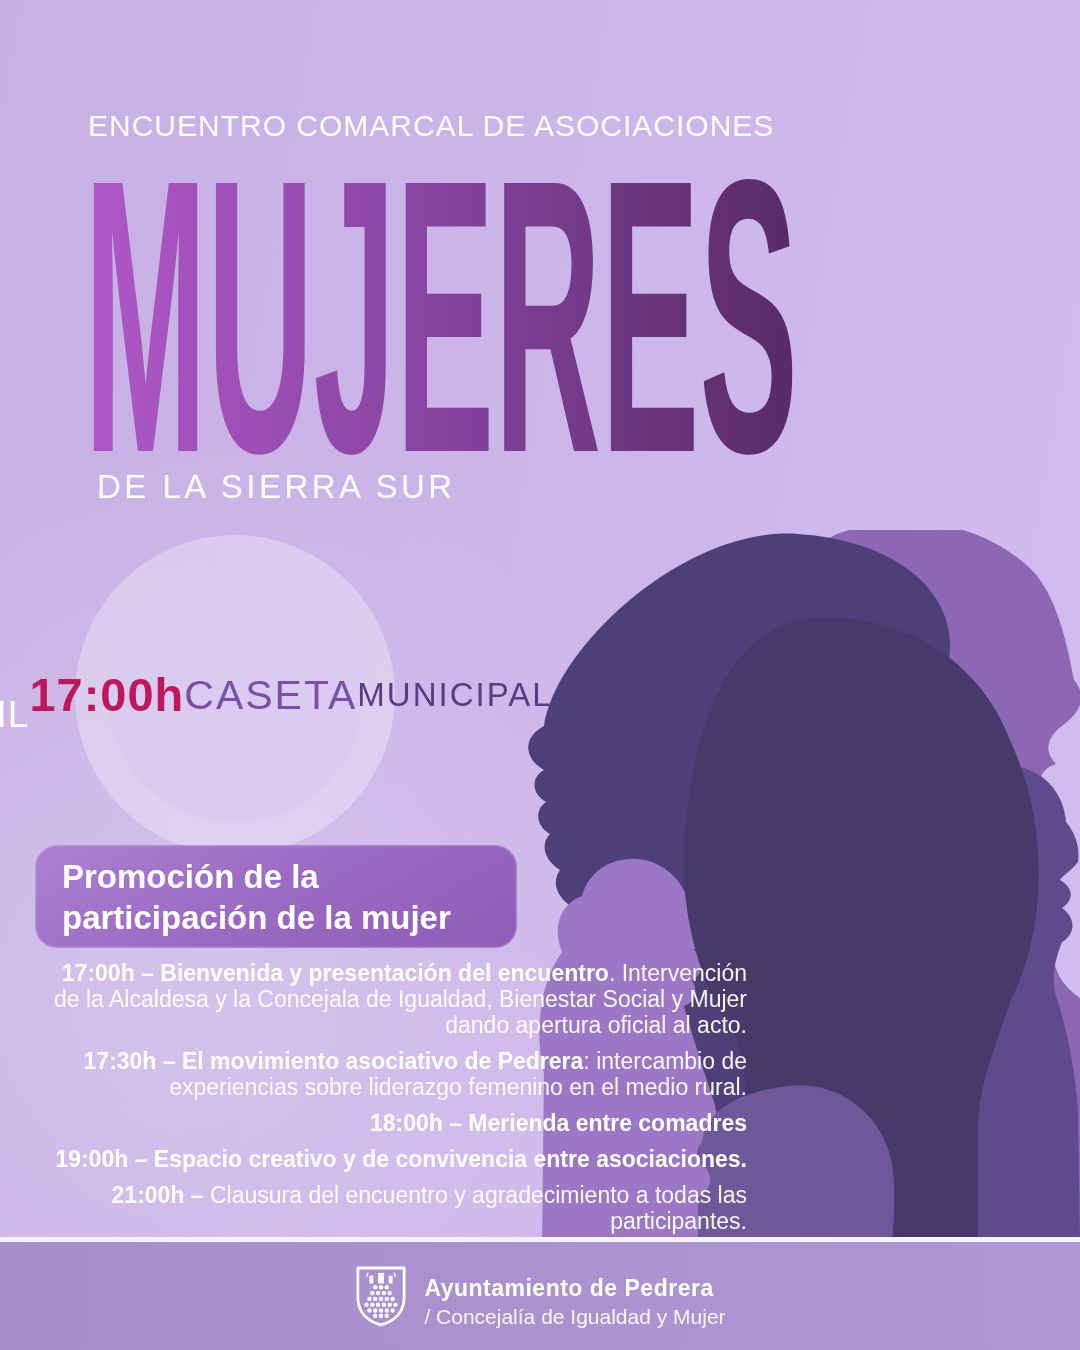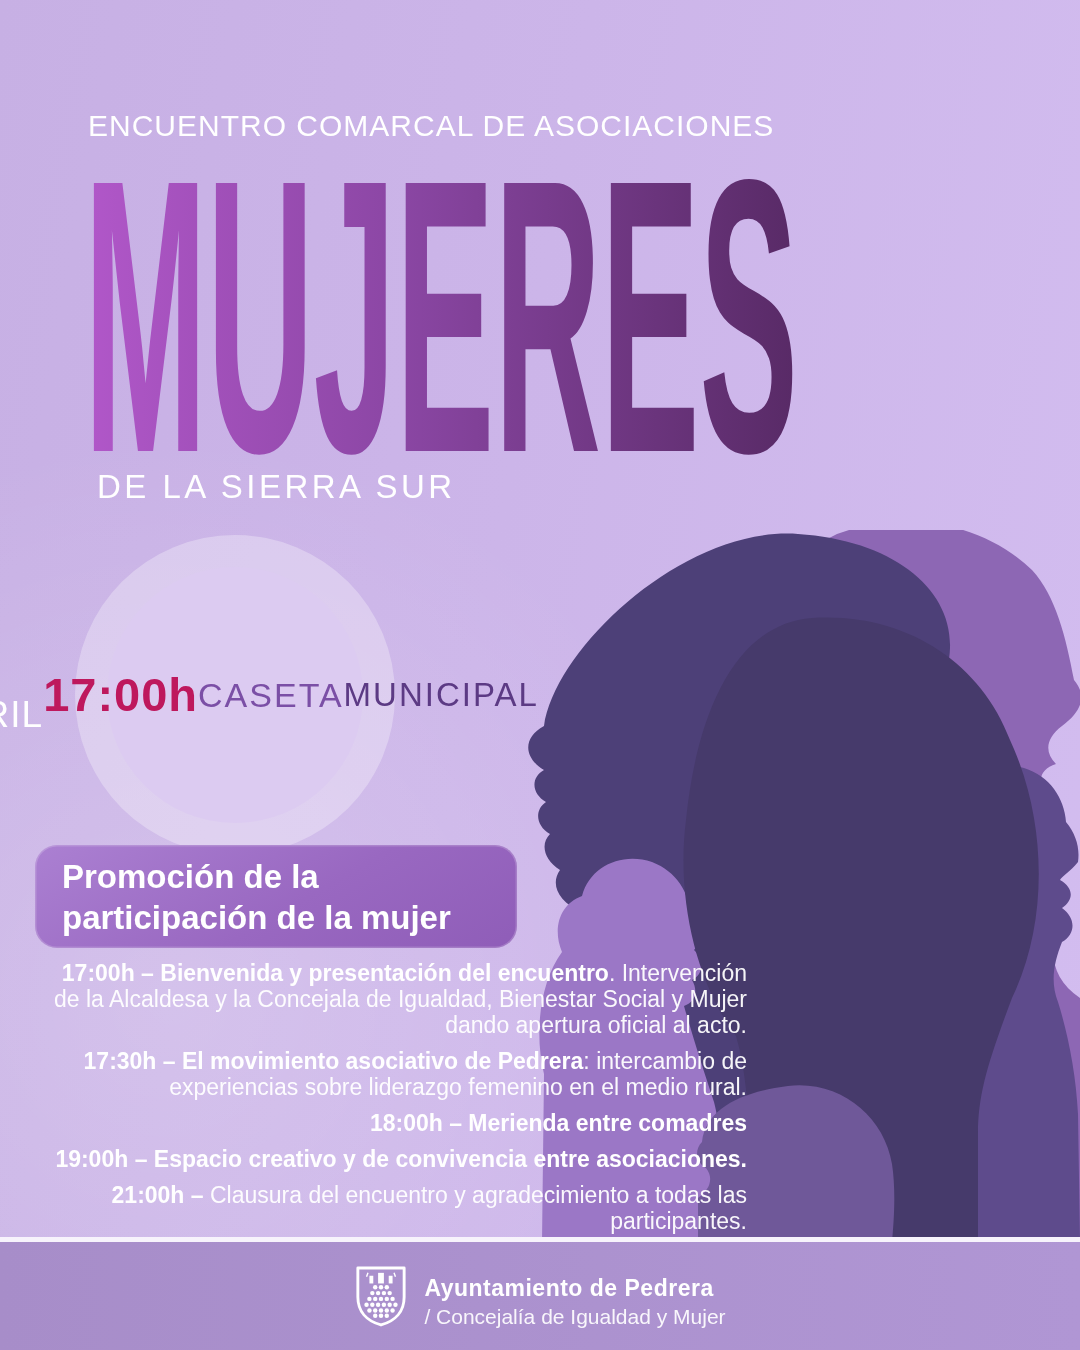--- a/index.html
+++ b/index.html
@@ -28,21 +28,21 @@
   }
   .circle-inner{
     left:107px;top:567px;width:256px;height:256px;border-radius:50%;
     background:#dccbf1;
     display:flex;flex-direction:row;align-items:center;justify-content:center;
   }
   .date-line{color:#ffffff;font-size:37px;letter-spacing:1px;line-height:1.1;}
   .date-line b{font-weight:bold;}
   .time-line{color:#be185d;font-size:47px;font-weight:bold;line-height:1.15;letter-spacing:1px;}
   .circle-divider{width:118px;height:3px;background:rgba(255,255,255,0.9);margin:9px 0 8px 0;border-radius:2px;}
-  .venue1{font-size:34px;letter-spacing:2px;color:#7b4fa6;line-height:1.08;}
+  .venue1{font-size:41px;letter-spacing:2px;color:#7b4fa6;line-height:1.08;}
   .venue2{font-size:33px;letter-spacing:2px;color:#5c3a84;line-height:1.08;}
   
   .banner{
     left:35px;top:845px;width:482px;height:103px;border-radius:22px;
     background:linear-gradient(150deg,#ab80d2 0%,#9968c1 55%,#8f5db8 100%);
     box-shadow:inset 0 0 0 1.5px rgba(255,255,255,0.18);
     color:#ffffff;font-weight:bold;font-size:33px;line-height:41px;
     padding:11px 8px 0 27px;box-sizing:border-box;white-space:nowrap;
   }
   

